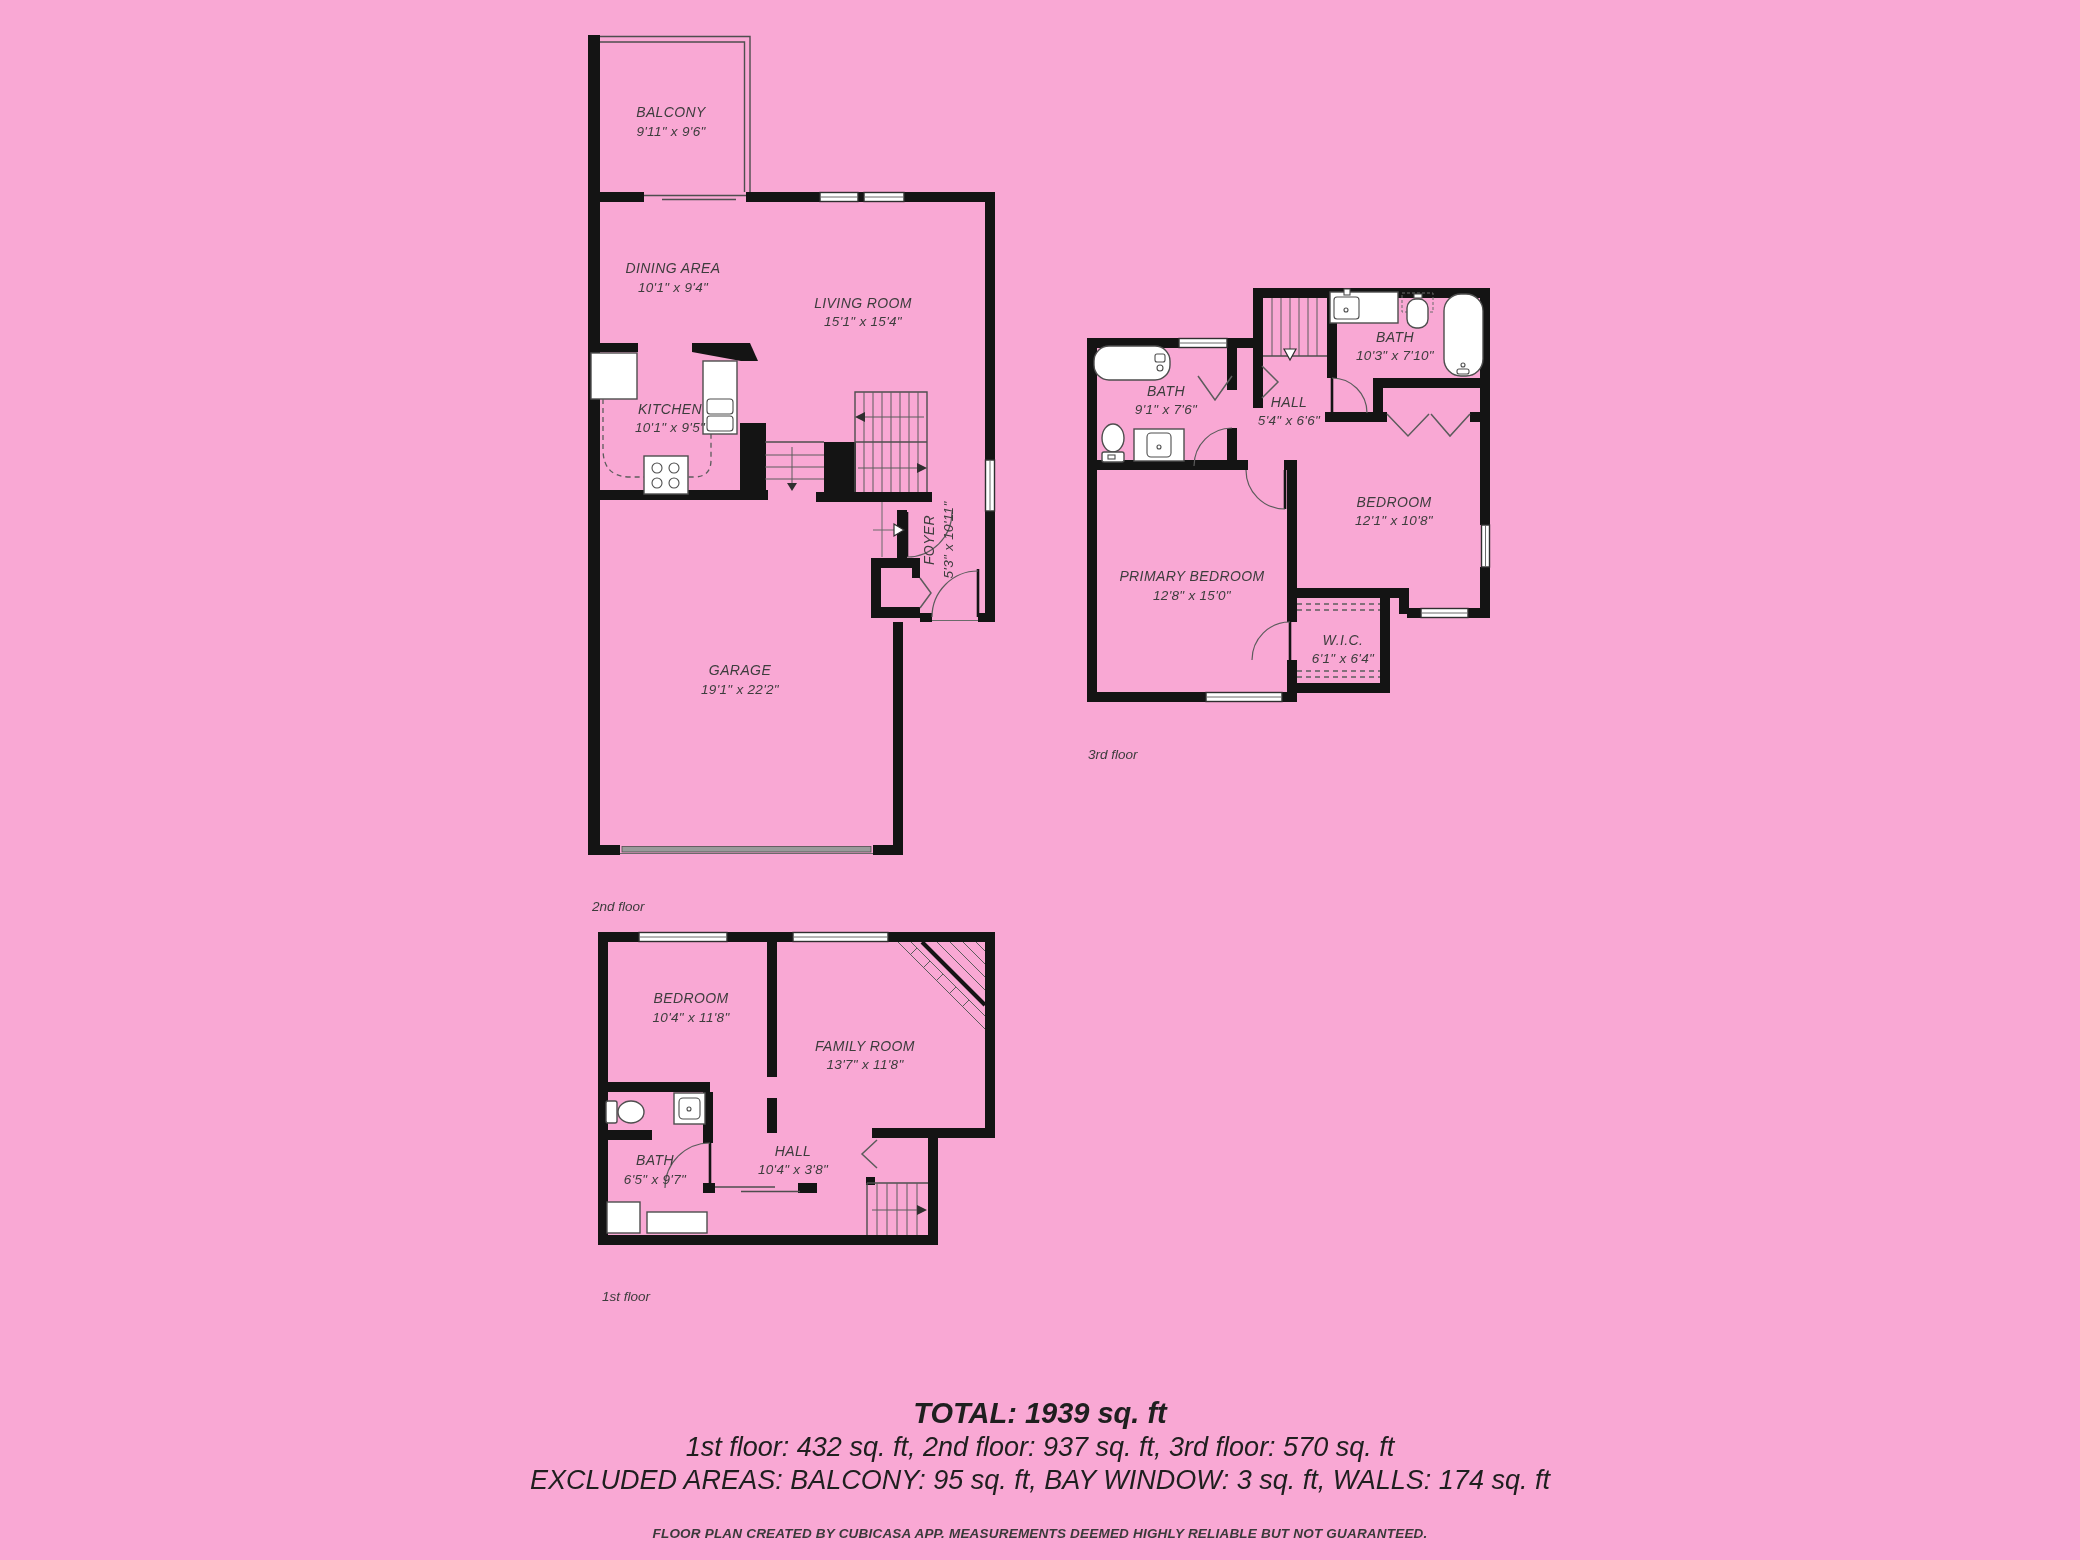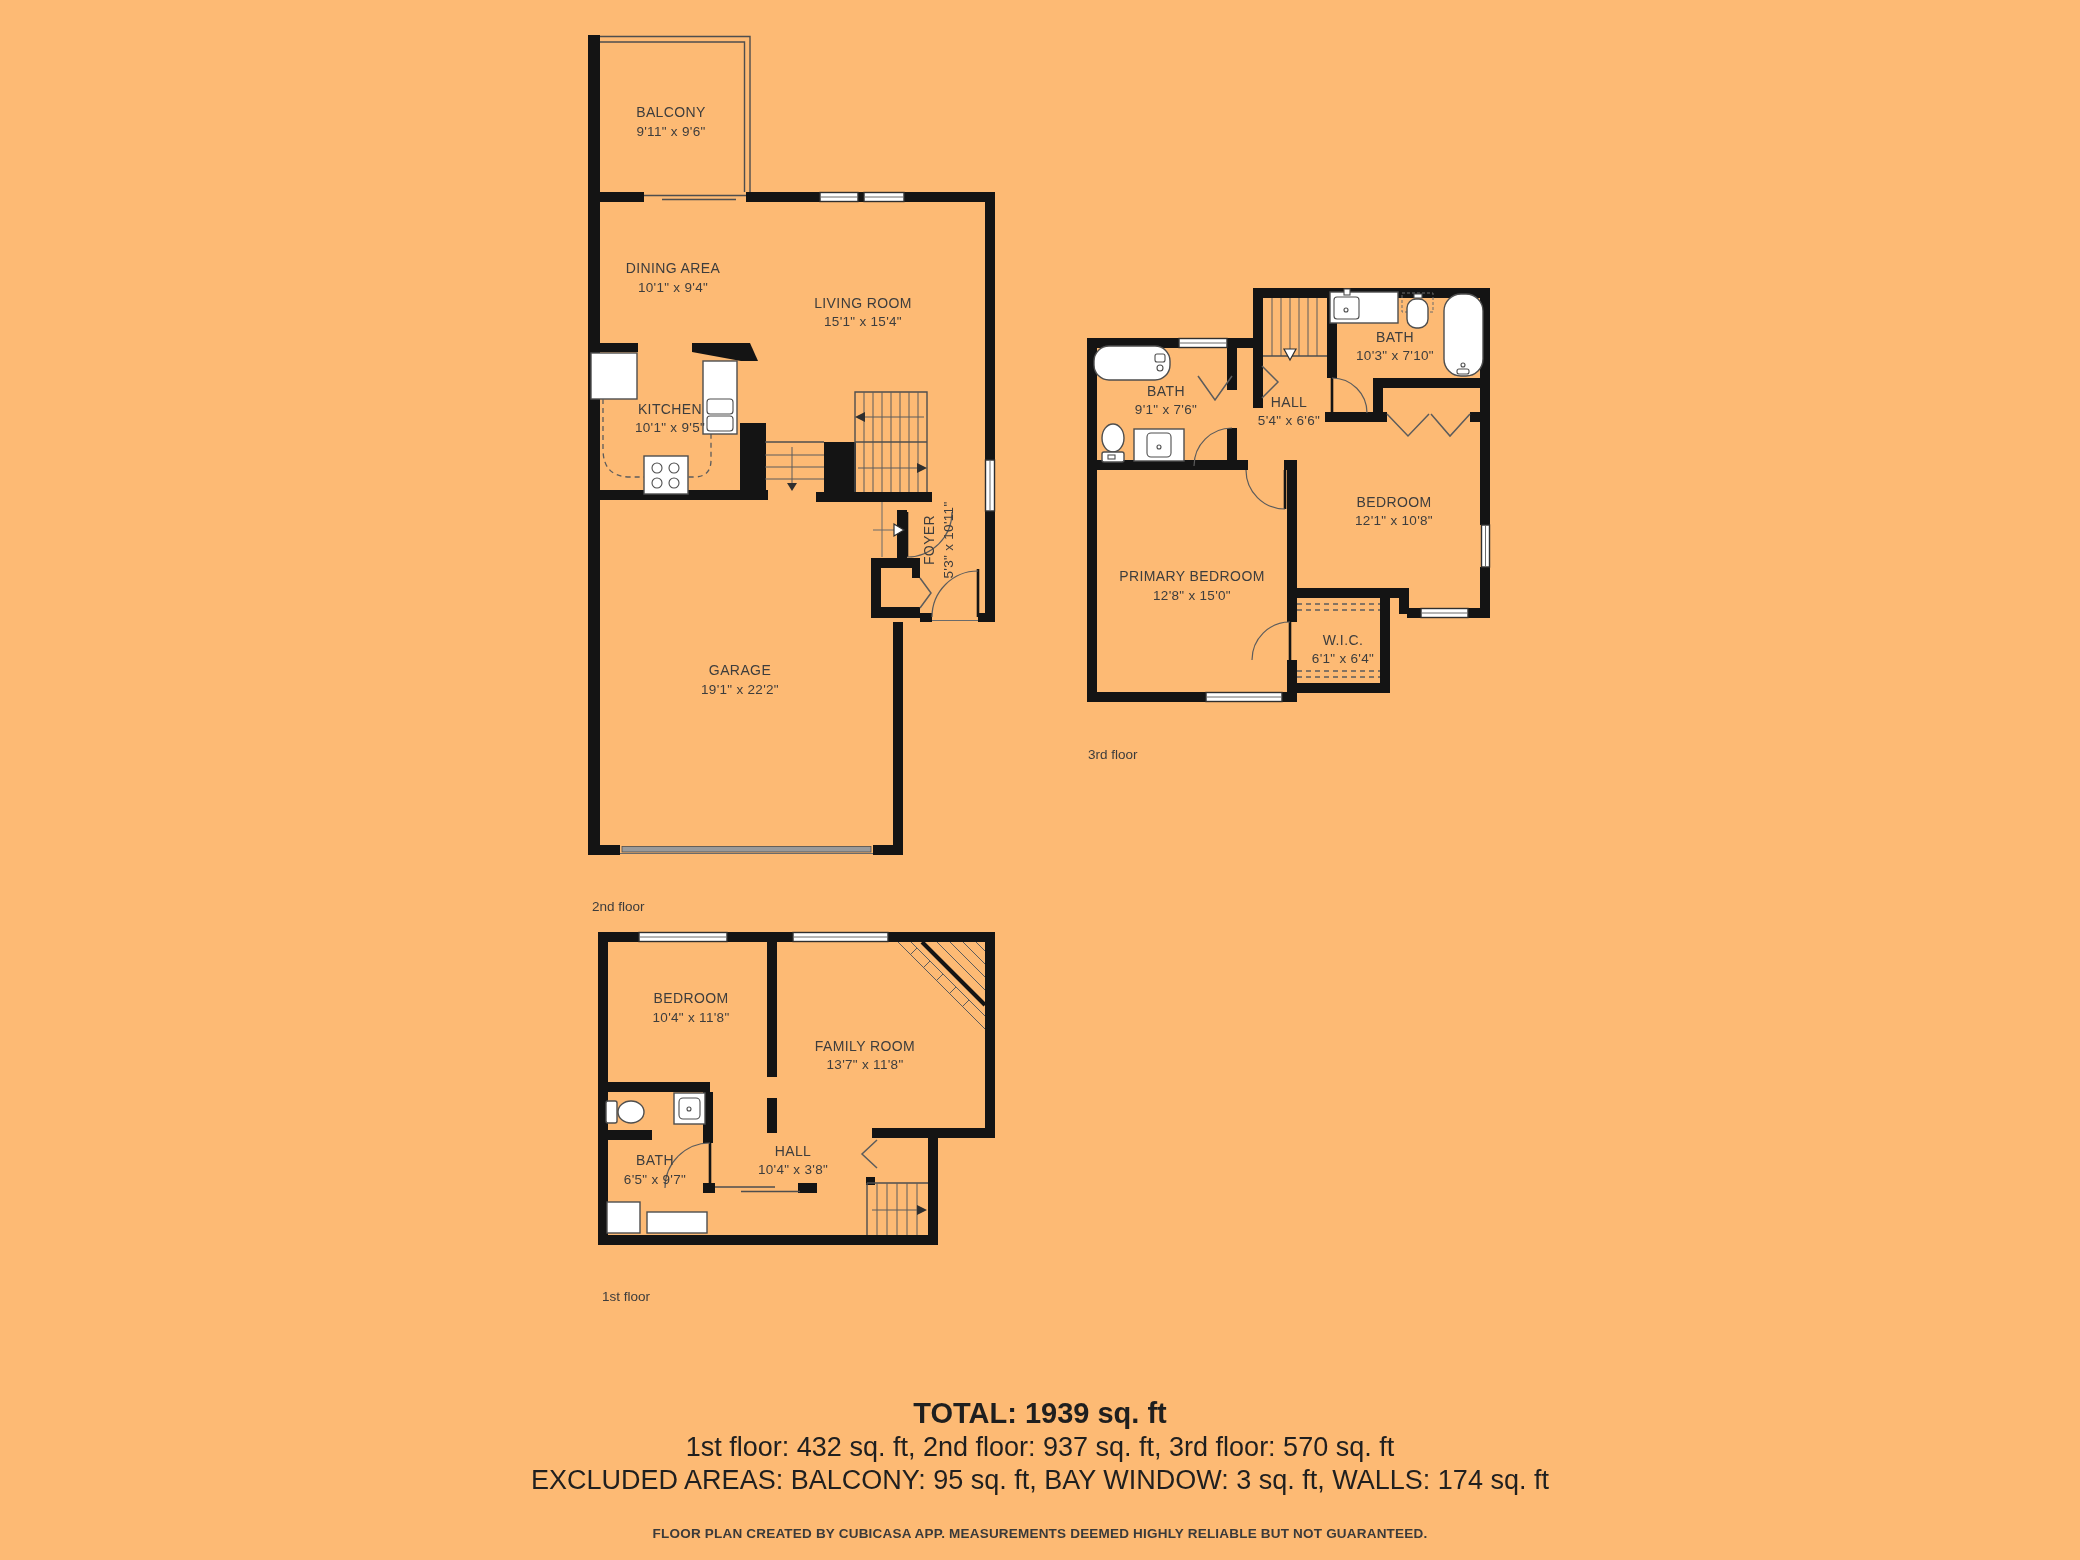--- a/index.html
+++ b/index.html
@@ -1,17 +1,17 @@
 <!DOCTYPE html>
 <html><head>
 <meta charset="utf-8">
 <style>
   html,body{margin:0;padding:0;background:#ffffff;}
-  .page{position:relative;width:2080px;height:1560px;background:#fdba74;overflow:hidden;
-        font-family:"Liberation Sans", sans-serif;}
+  .page{position:relative;width:2080px;height:1560px;background:#f9a8d4;overflow:hidden;
+        font-family:"Liberation Sans", sans-serif;font-style:italic;}
   svg{position:absolute;left:0;top:0;}
   .wall{fill:#141414;stroke:none;}
   .tl{stroke:#4e4e4e;stroke-width:1.4;fill:none;}
   .tl2{stroke:#6a6a6a;stroke-width:1;fill:none;}
   .tread{stroke:#5c5c5c;stroke-width:1;fill:none;}
   .win{fill:#ffffff;stroke:#2f2f2f;stroke-width:1.4;}
   .fix{fill:#ffffff;stroke:#4e4e4e;stroke-width:1.4;}
   .fix2{fill:#ffffff;stroke:#4e4e4e;stroke-width:1.1;}
   .dashl{stroke:#5c5c5c;stroke-width:1.3;fill:none;stroke-dasharray:5 4;}
   .arc{stroke:#5c5c5c;stroke-width:1.2;fill:none;}

